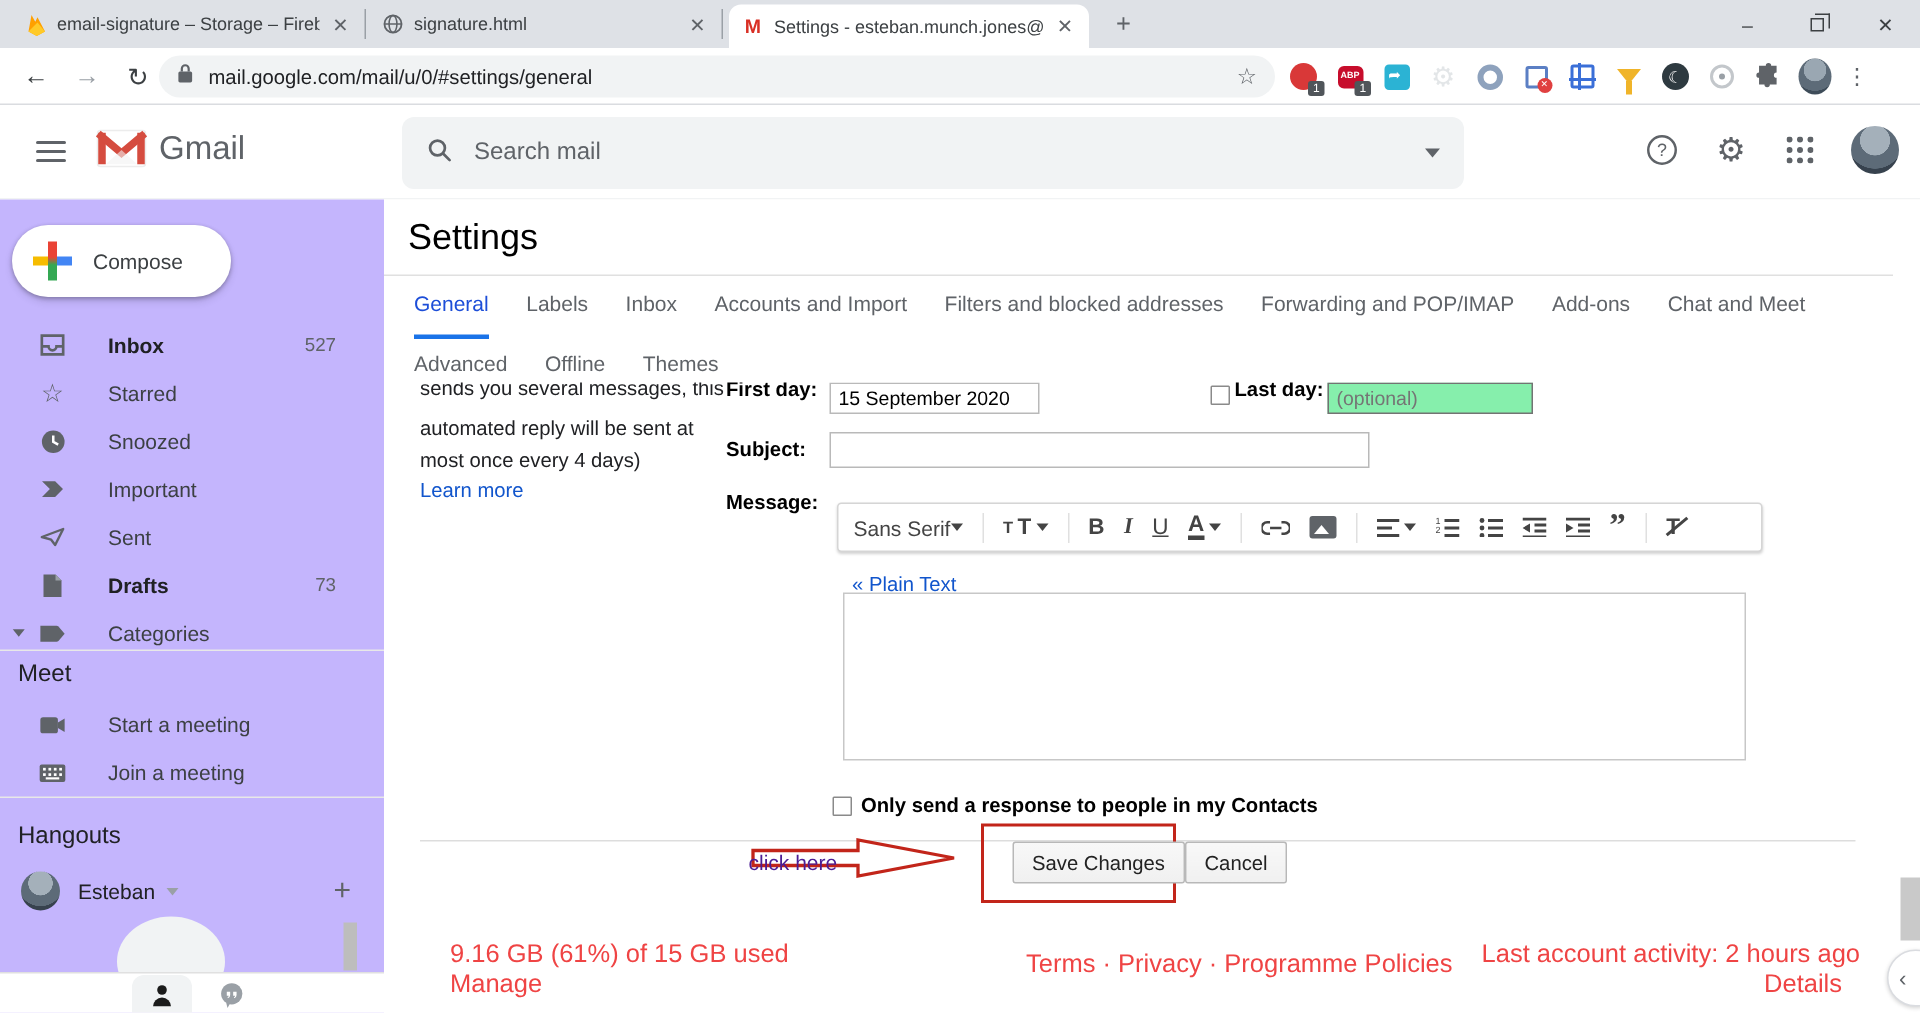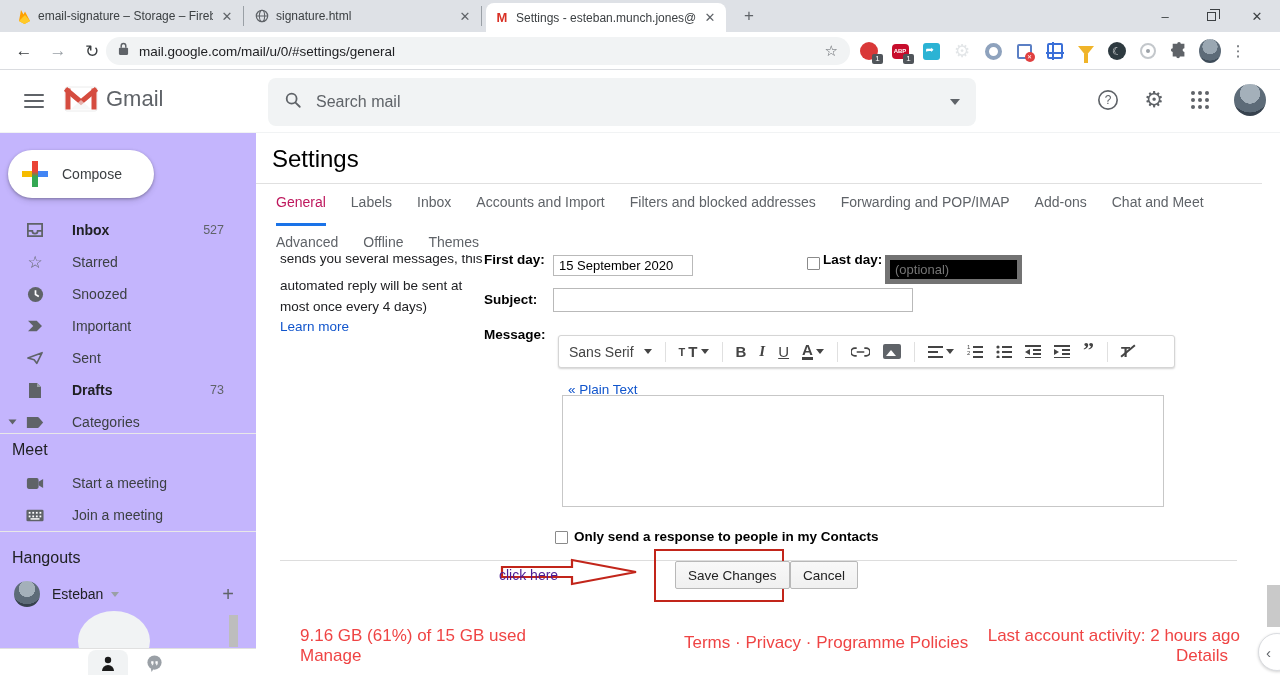--- a/index.html
+++ b/index.html
@@ -91,33 +91,33 @@
   .side-tab.active { background:#f1f3f4; border-radius:8px 8px 0 0; }
 
   
   #main { position:absolute; left:256px; top:133px; width:1024px; height:542px; background:#fff; }
   #settings-title { position:absolute; left:16px; top:12px; font-size:24px; color:#000000; }
   #title-div { position:absolute; left:0; top:50px; right:18px; border-top:1px solid #e0e0e0; }
   .tabs-row { position:absolute; left:20px; display:flex; gap:25px; font-size:14px; color:#5f6368; }
   #tabs1 { top:61px; }
   #tabs2 { top:101px; }
   .stab { padding-bottom:13px; white-space:nowrap; }
-  .stab.active { color:#be185d; font-weight:500; border-bottom:3px solid #1a73e8; }
+  .stab.active { color:#1d4ed8; font-weight:500; border-bottom:3px solid #1a73e8; }
 
   #content-clip { position:absolute; left:0; top:122px; width:1010px; height:370px; overflow:hidden; }
   .note-line { position:absolute; left:24px; font-size:13.5px; color:#202124; white-space:nowrap; }
   #learn-more { position:absolute; left:24px; top:64px; font-size:13.5px; color:#15c; }
   .flabel { position:absolute; font-size:13.5px; font-weight:700; color:#000; }
   .finput { position:absolute; border:1px solid #b9b9b9; font-size:13px; font-family:"Liberation Sans",sans-serif; padding:2px 5px; color:#000; background:#fff; }
-  #lastday-input { background:#000000; border:5px solid #737373; color:#777; }
+  #lastday-input { background:#86efac; border:1px solid #737373; color:#777; }
   .cb { position:absolute; width:13px; height:13px; border:1px solid #8a8a8a; background:#fff; border-radius:1px; }
 
   #msg-toolbar { position:absolute; left:302px; top:80px; width:617px; height:33px; background:#fff; border:1px solid #d5d5d5; border-radius:3px; box-shadow:0 1px 2px rgba(0,0,0,.18); display:flex; align-items:center; padding:0 10px; gap:13px; color:#444; }
   .tb-sep { width:1px; height:20px; background:#e0e0e0; }
-  .tb-font { font-size:14px; display:flex; align-items:center; gap:10px; }
+  .tb-font { font-size:14px; display:flex; align-items:center; }
   .tb-caret { width:0; height:0; border-left:4px solid transparent; border-right:4px solid transparent; border-top:5px solid #444; }
   .tb-it { font-size:15px; display:flex; align-items:center; gap:3px; }
   .tb-b { font-weight:700; }
   .tb-i { font-style:italic; font-family:"Liberation Serif",serif; font-weight:600; }
   .tb-u { text-decoration:underline; }
   .tb-a { font-weight:700; border-bottom:3px solid #444; line-height:14px; }
   .tb-img { width:18px; height:15px; background:#5f6368; border-radius:2px; position:relative; }
   .tb-img:before { content:""; position:absolute; left:3px; bottom:3px; width:0; height:0; border-left:5px solid transparent; border-right:5px solid transparent; border-bottom:6px solid #fff; }
   .tb-quote { font-family:"Liberation Serif",serif; font-size:22px; font-weight:700; line-height:10px; height:14px; }
   .tb-clear { position:relative; font-size:15px; font-weight:600; }

